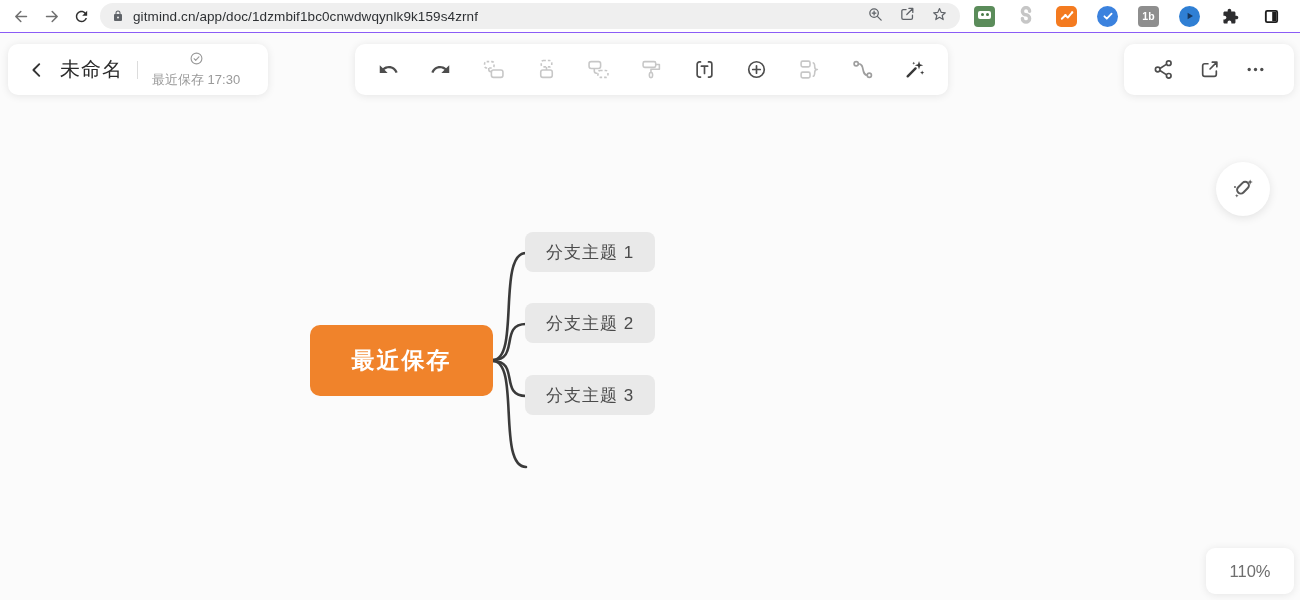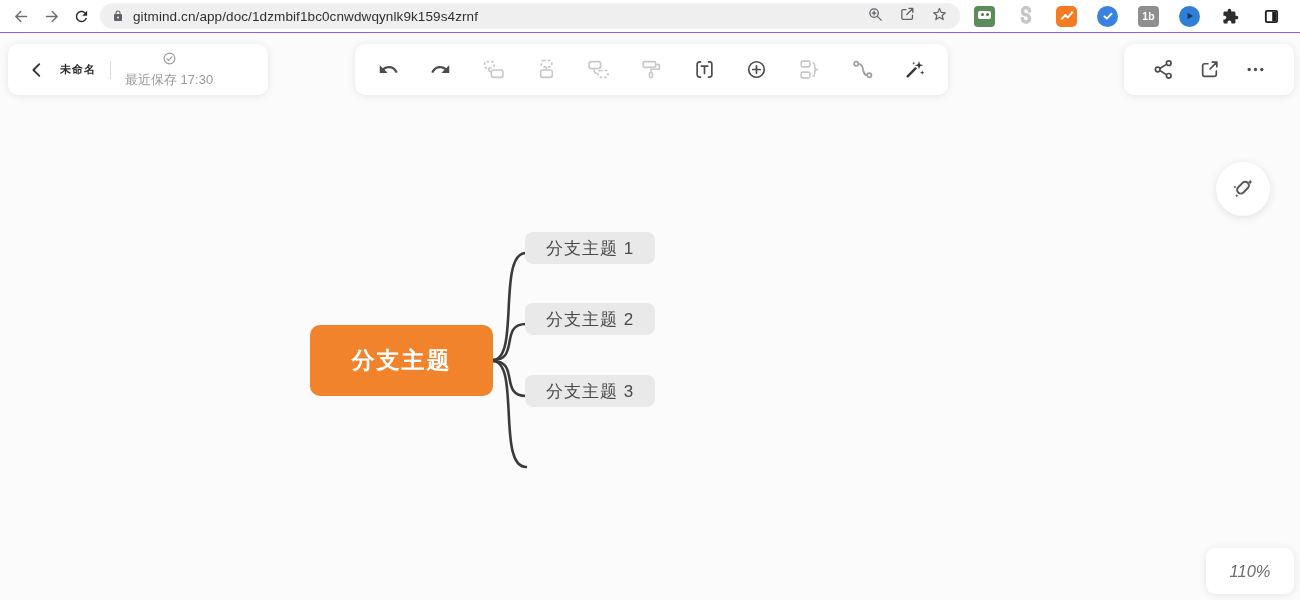--- a/index.html
+++ b/index.html
@@ -31,49 +31,49 @@
   .avatar { width:23px; height:23px; border-radius:50%; overflow:hidden; position:relative;
             background:linear-gradient(180deg,#cfe6f2 0%,#a9cde0 70%,#8fb9cf 100%); cursor:pointer; flex:0 0 auto;}
   .avatar .head { position:absolute; left:9px; top:7px; width:6px; height:6px; border-radius:50%; background:#2c4a66;}
   .avatar .body { position:absolute; left:6px; top:14px; width:12px; height:9px; border-radius:6px 6px 0 0; background:#2c4a66;}
 
   
   .app { position:relative; width:1300px; height:567px; background:#fbfbfb; }
   .card { position:absolute; background:#fff; border-radius:10px;
           box-shadow:0 1px 8px rgba(0,0,0,0.09); display:flex; align-items:center; }
   .doc-card { left:8px; top:11px; width:260px; height:51px; padding:0 16px; gap:10px; }
-  .doc-title { font-size:11px; font-weight:bold; color:#2b2b2b; letter-spacing:1px; }
+  .doc-title { font-size:20px; font-weight:normal; color:#2b2b2b; letter-spacing:1px; }
   .v-divider { width:1px; height:18px; background:#dcdcdc; margin:0 4px; }
   .saved-status { font-size:13px; color:#9a9a9a; display:flex; align-items:center; gap:5px;flex-direction:column; }
   .tools-card { left:355px; top:11px; width:593px; height:51px; padding:0 20px;
                 justify-content:space-between; }
   .right-card { left:1124px; top:11px; width:170px; height:51px; padding:0 26px;
                 justify-content:space-between; }
   .tool-btn { width:26px; height:26px; display:flex; align-items:center; justify-content:center;
               cursor:pointer; }
   .ic-dark   { color:#4d4d4d; }
   .ic-darker { color:#383838; }
   .ic-dis    { color:#c7c7c7; }
   .ic-mid    { color:#9e9e9e; }
 
   .float-btn { position:absolute; left:1216px; top:129px; width:54px; height:54px; background:#fff;
                border-radius:50%; box-shadow:0 2px 10px rgba(0,0,0,0.10); display:flex;
                align-items:center; justify-content:center; cursor:pointer; color:#5a5a5a; }
 
   .zoom-badge { position:absolute; left:1206px; top:515px; width:88px; height:46px; background:#fff;
                 border-radius:9px; box-shadow:0 1px 8px rgba(0,0,0,0.09); display:flex;
-                align-items:center; justify-content:center; font-size:16.5px; color:#6e6e6e; cursor:pointer;font-style:italic;}
+                align-items:center; justify-content:center; font-size:16.5px; color:#6e6e6e; cursor:pointer;}
 
   
   .connectors { position:absolute; left:0; top:0; width:1300px; height:567px; pointer-events:none; }
   .node-center { position:absolute; left:310px; top:292px; width:183px; height:71px;
                  background:#f0832b; border-radius:10px; display:flex; align-items:center;
                  justify-content:center; color:#fff; font-size:23px; font-weight:bold;
                  letter-spacing:2px; cursor:pointer; }
-  .node-branch { position:absolute; left:525px; width:130px; height:32px; background:#e9e9e9;
+  .node-branch { position:absolute; left:525px; width:130px; height:40px; background:#e9e9e9;
                  border-radius:8px; display:flex; align-items:center; justify-content:center;
                  color:#4a4a4a; font-size:17px; letter-spacing:1px; cursor:pointer; }
   .b1 { top:199px; } .b2 { top:270px; } .b3 { top:342px; } .b4 { top:413px; }
 </style>
 </head>
 <body>
 
 <div class="browser-bar">
   <div class="nav-btn">
     <svg width="17" height="17" viewBox="0 0 24 24" fill="none" stroke="#707070" stroke-width="2.2" stroke-linecap="round" stroke-linejoin="round">
@@ -179,21 +179,21 @@
   <svg class="connectors">
     <g fill="none" stroke="#3a3a3a" stroke-width="2.6" stroke-linecap="round">
       <path d="M493 327 C520 327, 497 220, 526 220"></path>
       <path d="M493 327 C520 327, 499 291, 526 291"></path>
       <path d="M493 328 C520 328, 499 363, 526 363"></path>
       <path d="M493 328 C520 328, 497 434, 526 434"></path>
     </g>
   </svg>
 
   <div class="node-center">
-    <span>分支主题</span>
+    <span>最近保存</span>
   </div>
   <div class="node-branch b1">
     <span>分支主题 1</span>
   </div>
   <div class="node-branch b2">
     <span>分支主题 2</span>
   </div>
   <div class="node-branch b3">
     <span>分支主题 3</span>
   </div>

